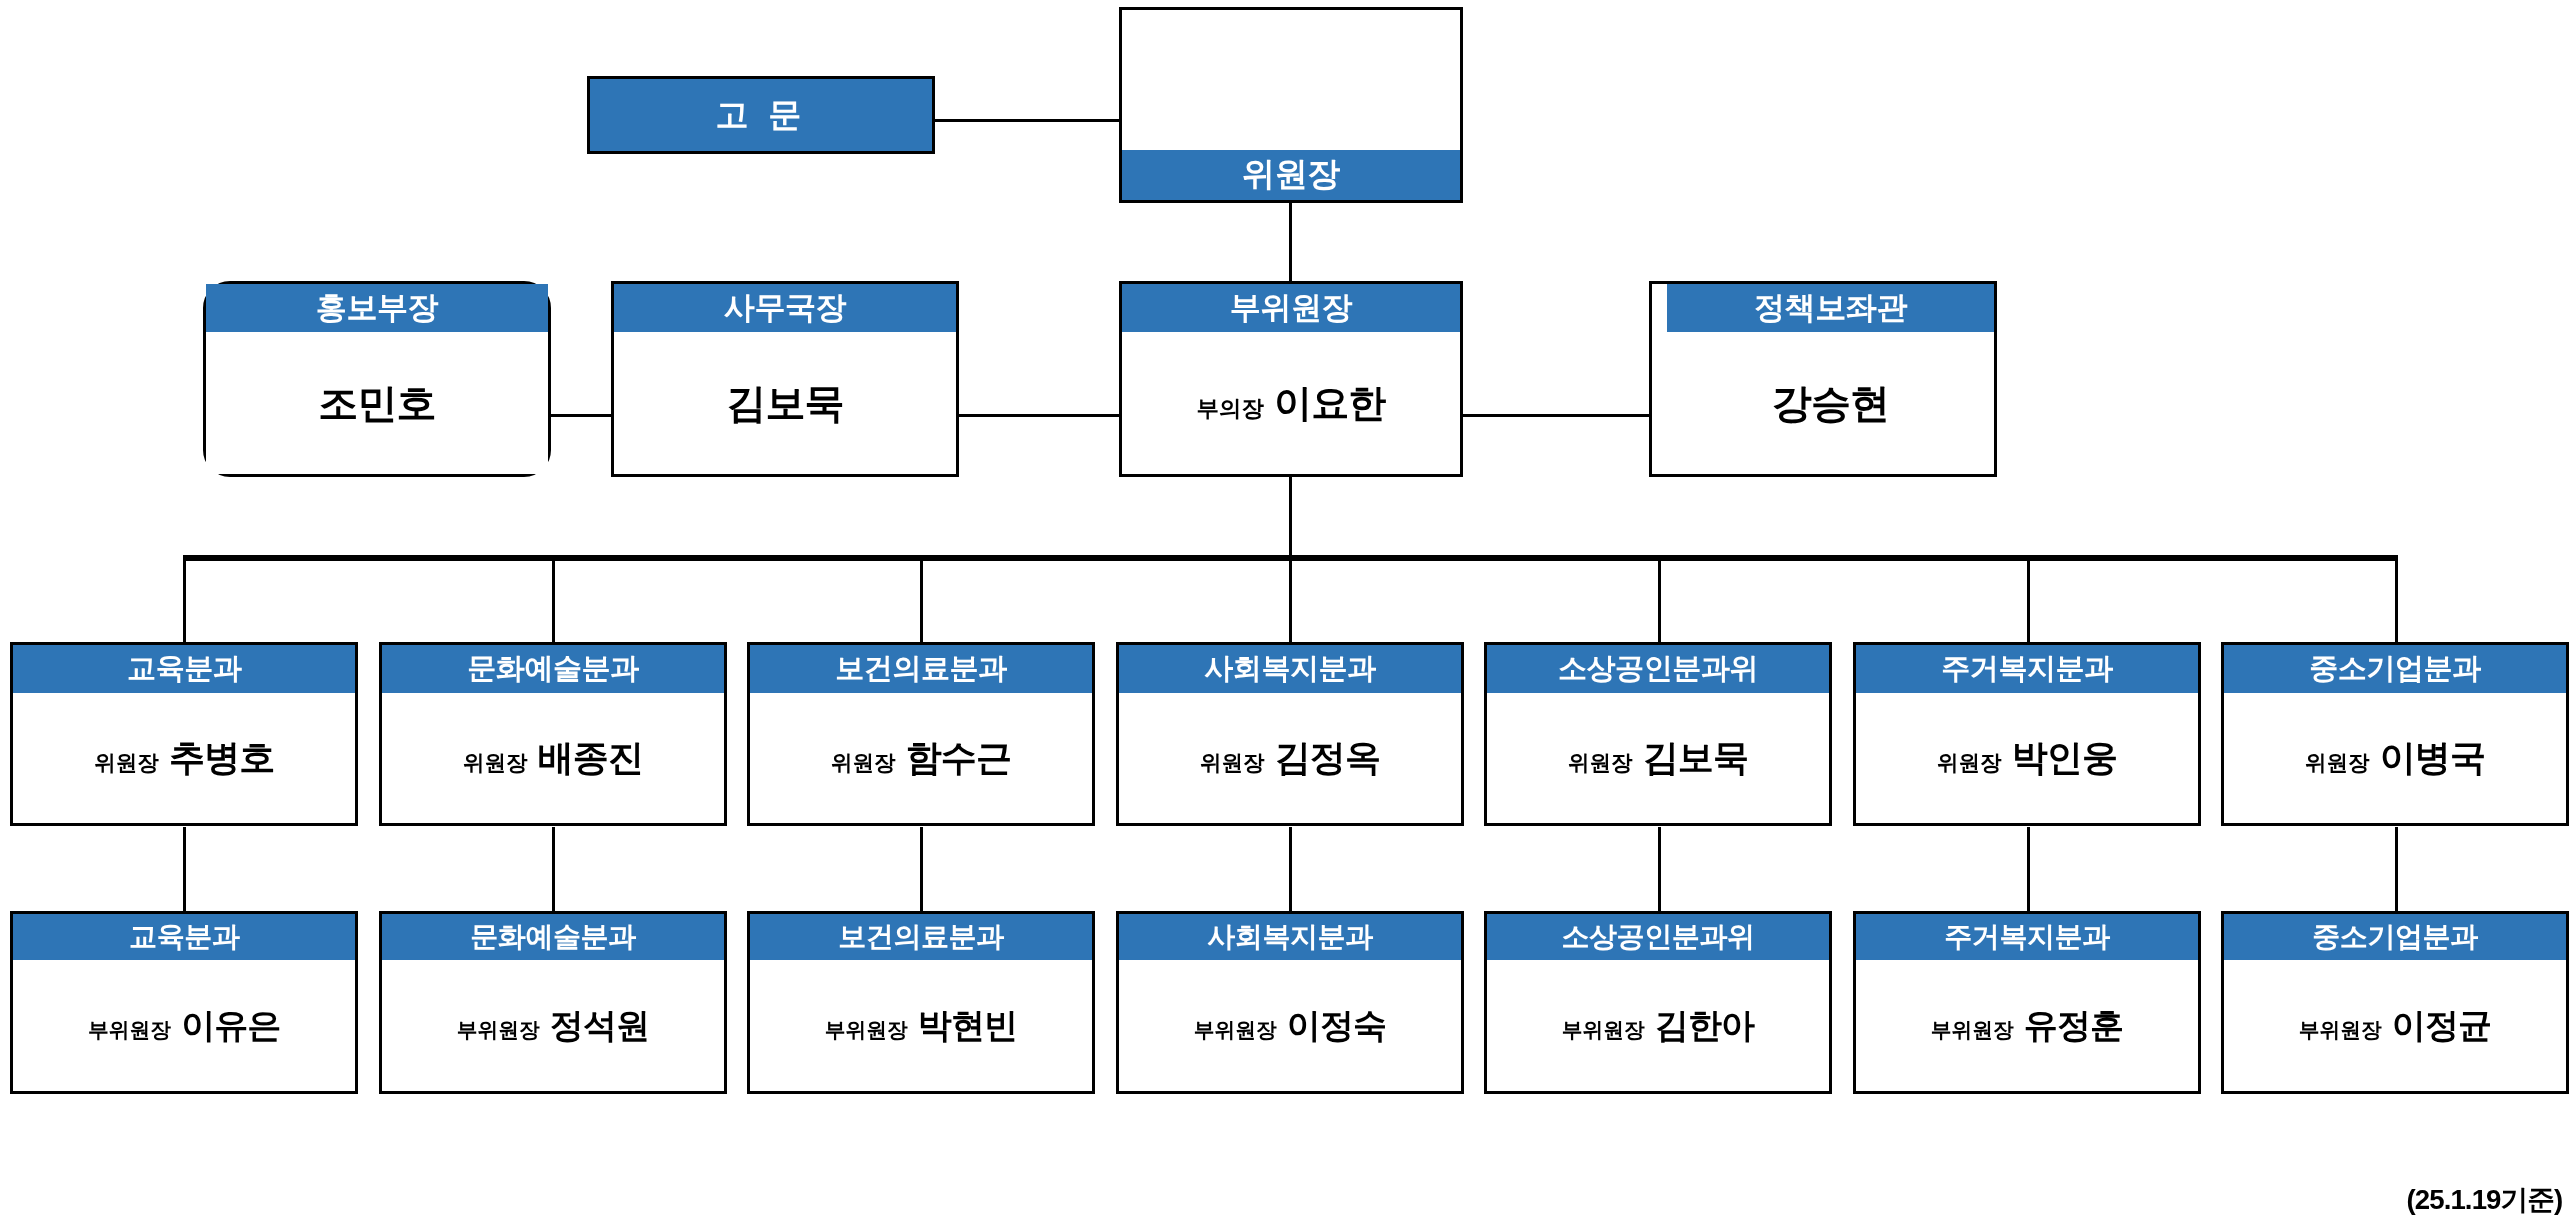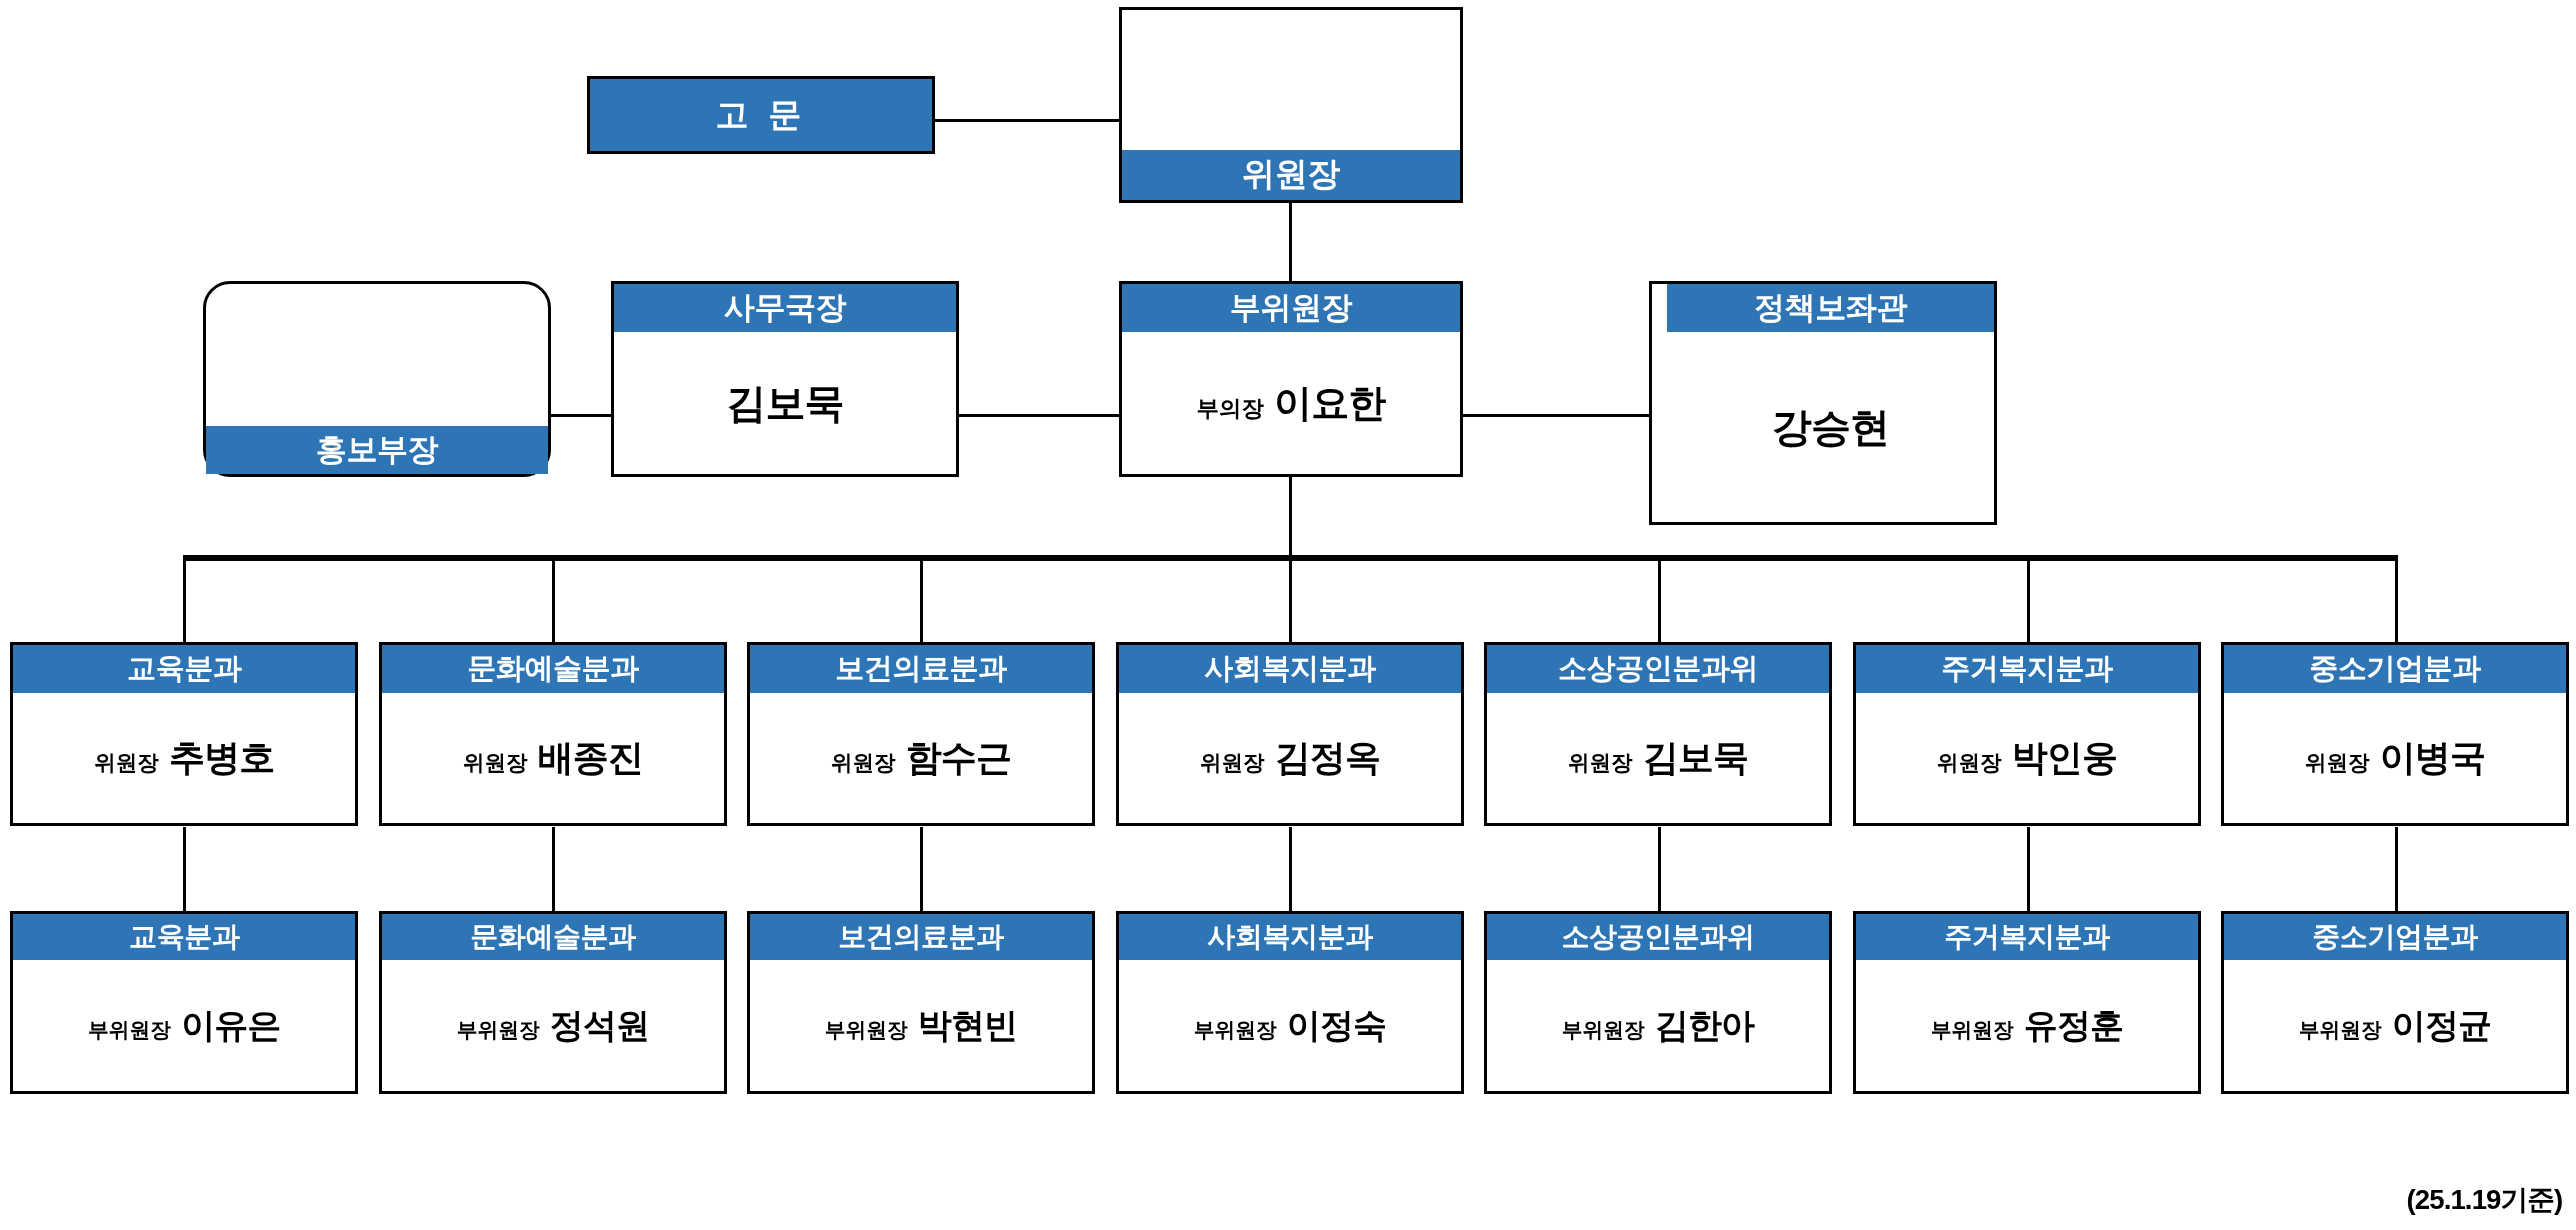--- a/index.html
+++ b/index.html
@@ -166,40 +166,43 @@
   <div class="node-advisor" style="left:587px; top:76px; width:348px; height:78px;">
     <span>고 문</span>
   </div>
 
   <div class="node row1" style="left:1119px; top:6.9px; width:344px; height:196px;">
     <div class="node-head">위원장</div>
   </div>
 
   <div class="node row2" style="left:203px; top:281px; width:348px; height:196px;border-radius:27px;">
     <div class="node-head">홍보부장</div>
+    <div class="node-body">
+      <span class="person-solo">조민호</span>
+    </div>
   </div>
 
   <div class="node row2" style="left:611px; top:281px; width:348px; height:196px;">
     <div class="node-head">사무국장</div>
     <div class="node-body">
       <span class="person-solo">김보묵</span>
     </div>
   </div>
 
   <div class="node row2" style="left:1119px; top:281px; width:344px; height:196px;">
     <div class="node-head">부위원장</div>
     <div class="node-body">
       <span class="body-inner">
         <span class="role">부의장</span>
         <span class="person">이요한</span>
       </span>
     </div>
   </div>
 
-  <div class="node row2" style="left:1649px; top:281px; width:348px; height:244px;padding-left:15px;">
+  <div class="node row2" style="left:1649px; top:281px; width:348px; height:196px;padding-left:15px;">
     <div class="node-head">정책보좌관</div>
     <div class="node-body">
       <span class="person-solo">강승현</span>
     </div>
   </div>
 
   <div class="node row3" style="left:10.3px; top:642px; width:348px; height:184px;">
     <div class="node-head">교육분과</div>
     <div class="node-body">
       <span class="body-inner">

